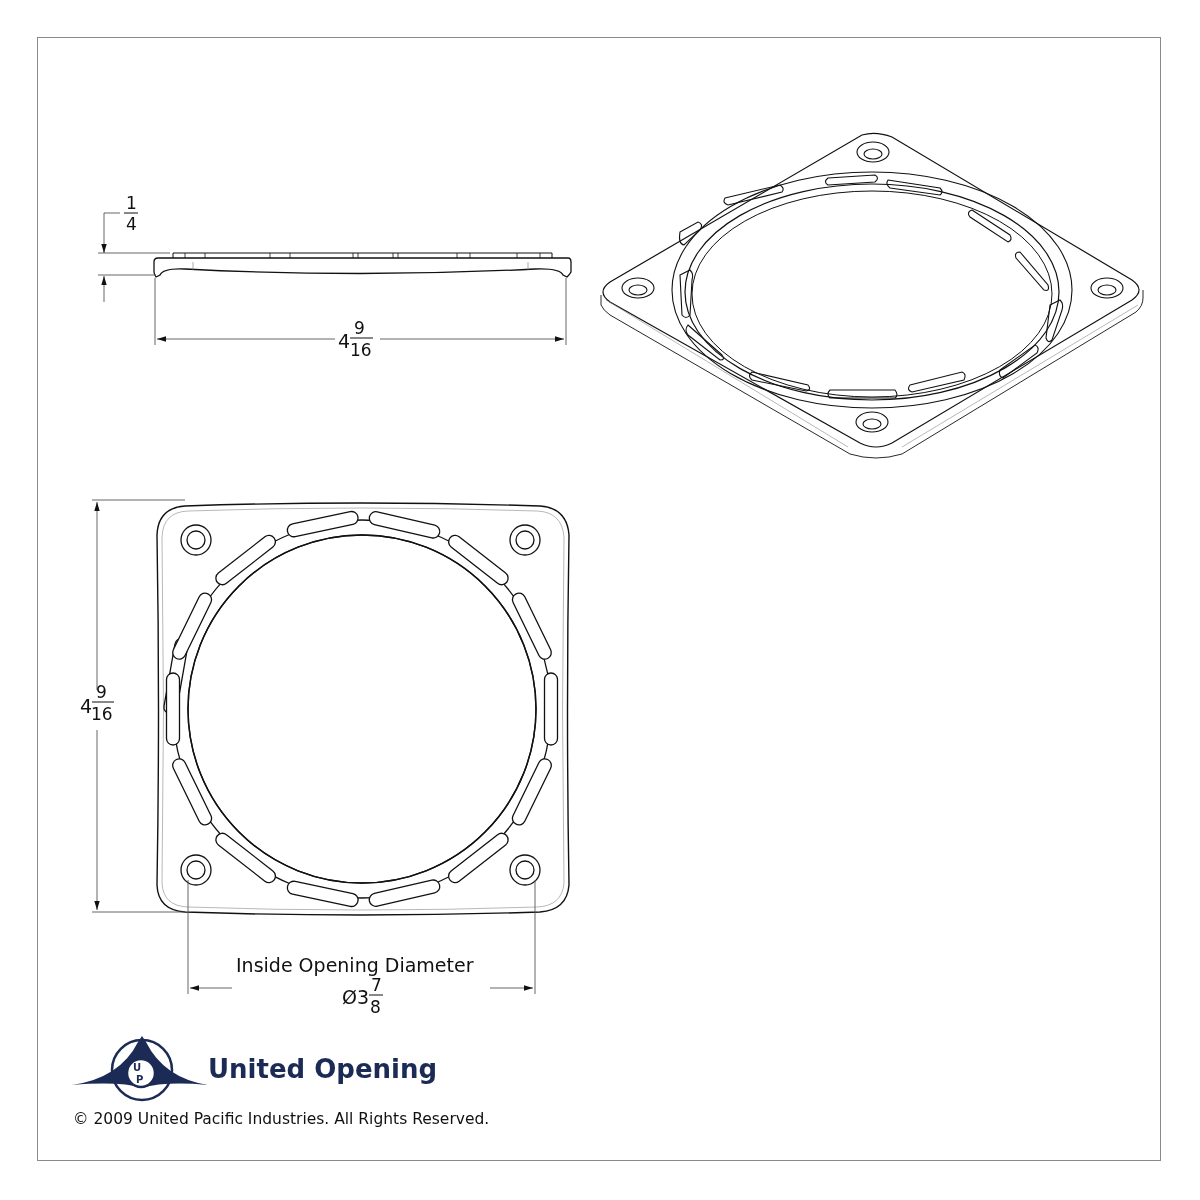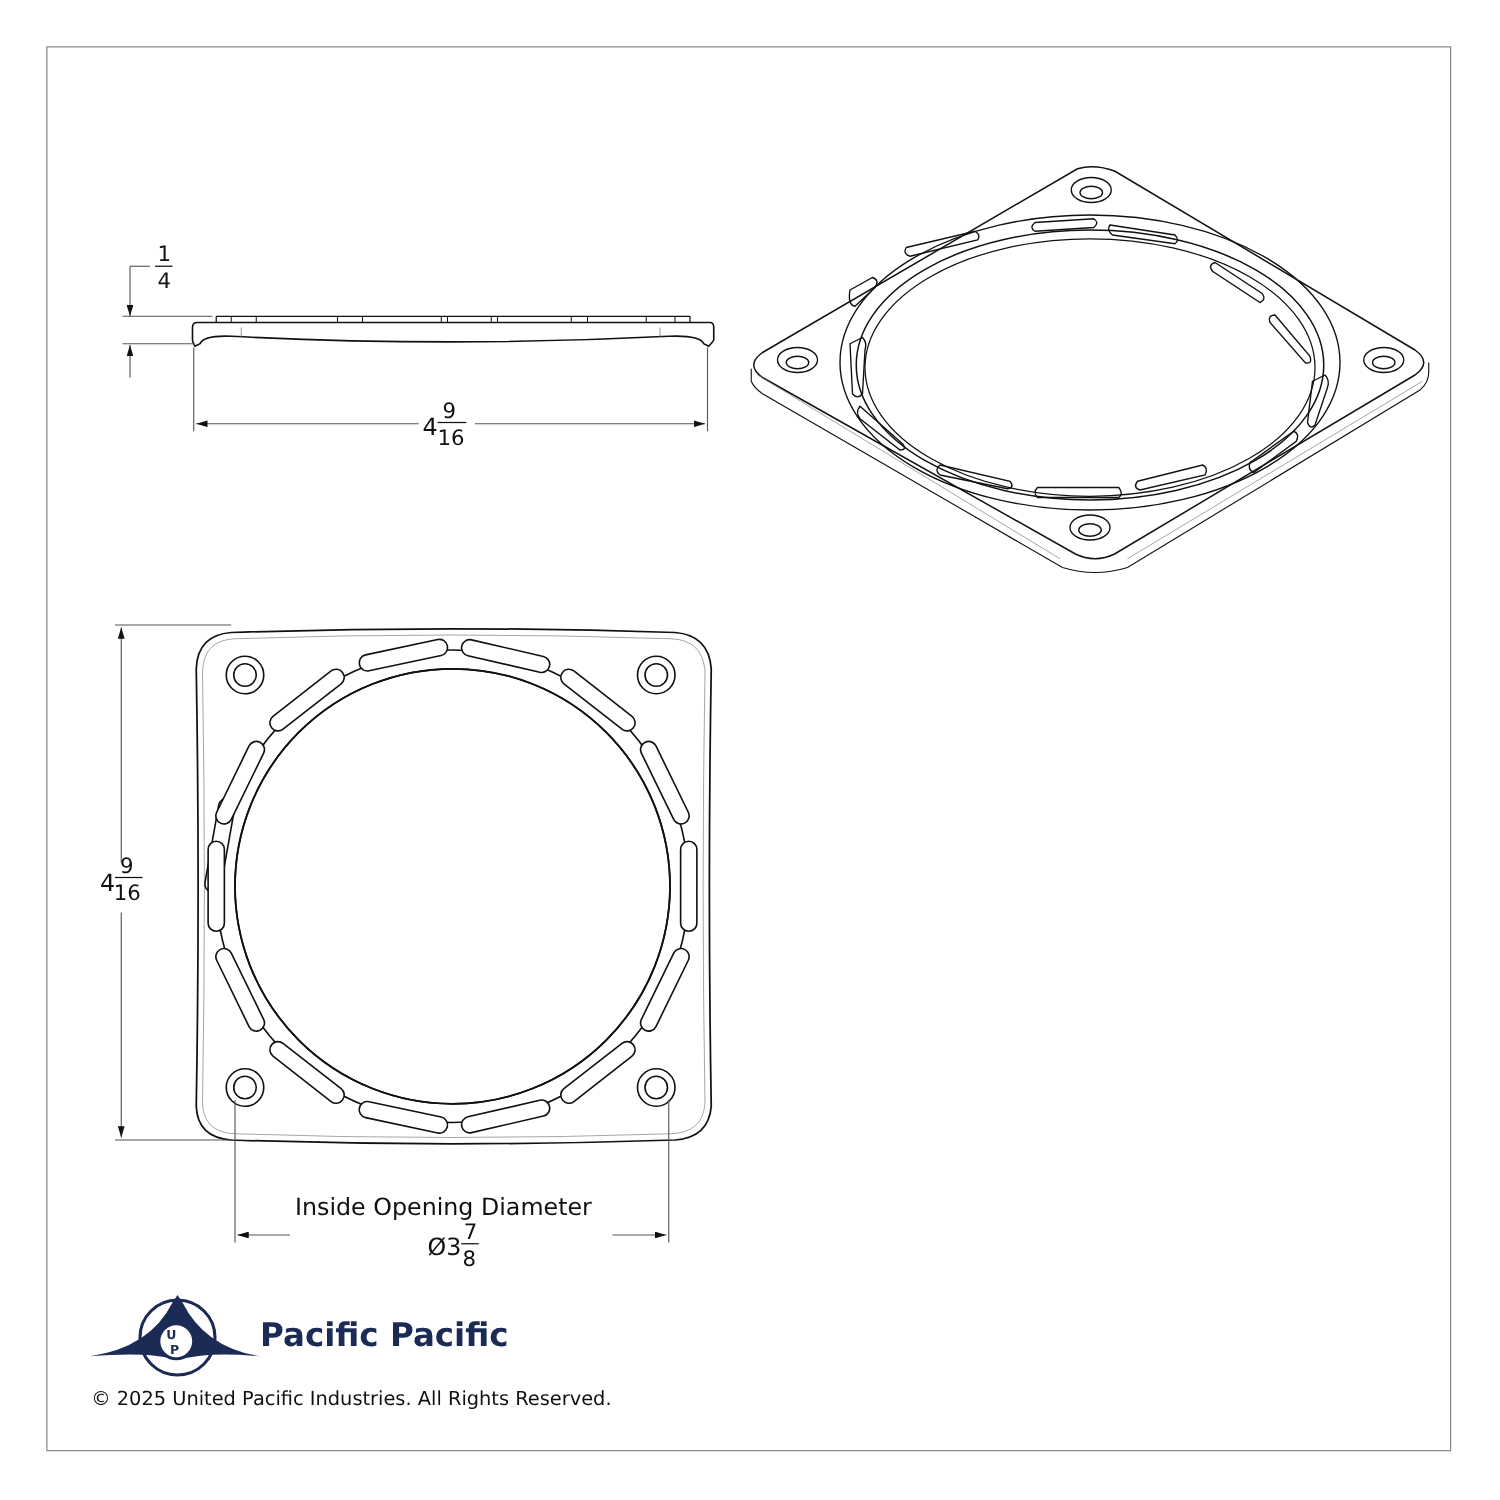--- a/index.html
+++ b/index.html
@@ -177,14 +177,14 @@
 
   <g>
     <circle cx="142" cy="1070" r="30" fill="none" stroke="#1b2b55" stroke-width="2.5"></circle>
     <path d="M72,1085 Q120,1078 138,1042 L142,1036 L146,1042 Q164,1078 208,1085 Q165,1081 142,1088 Q120,1081 72,1085 Z" fill="#1b2b55"></path>
     <circle cx="141" cy="1073" r="14" fill="#fff" stroke="#1b2b55" stroke-width="2.5"></circle>
     <text x="133" y="1071" font-family="DejaVu Sans, sans-serif" font-weight="bold" font-size="10" fill="#1b2b55">U</text>
     <text x="136" y="1083" font-family="DejaVu Sans, sans-serif" font-weight="bold" font-size="10" fill="#1b2b55">P</text>
   </g>
 </svg>
 
-<div class="logo-text">Pacific Pacific</div>
-<div class="copyright">© 2025 United Pacific Industries. All Rights Reserved.</div>
+<div class="logo-text">United Opening</div>
+<div class="copyright">© 2009 United Pacific Industries. All Rights Reserved.</div>
 
 </body></html>

